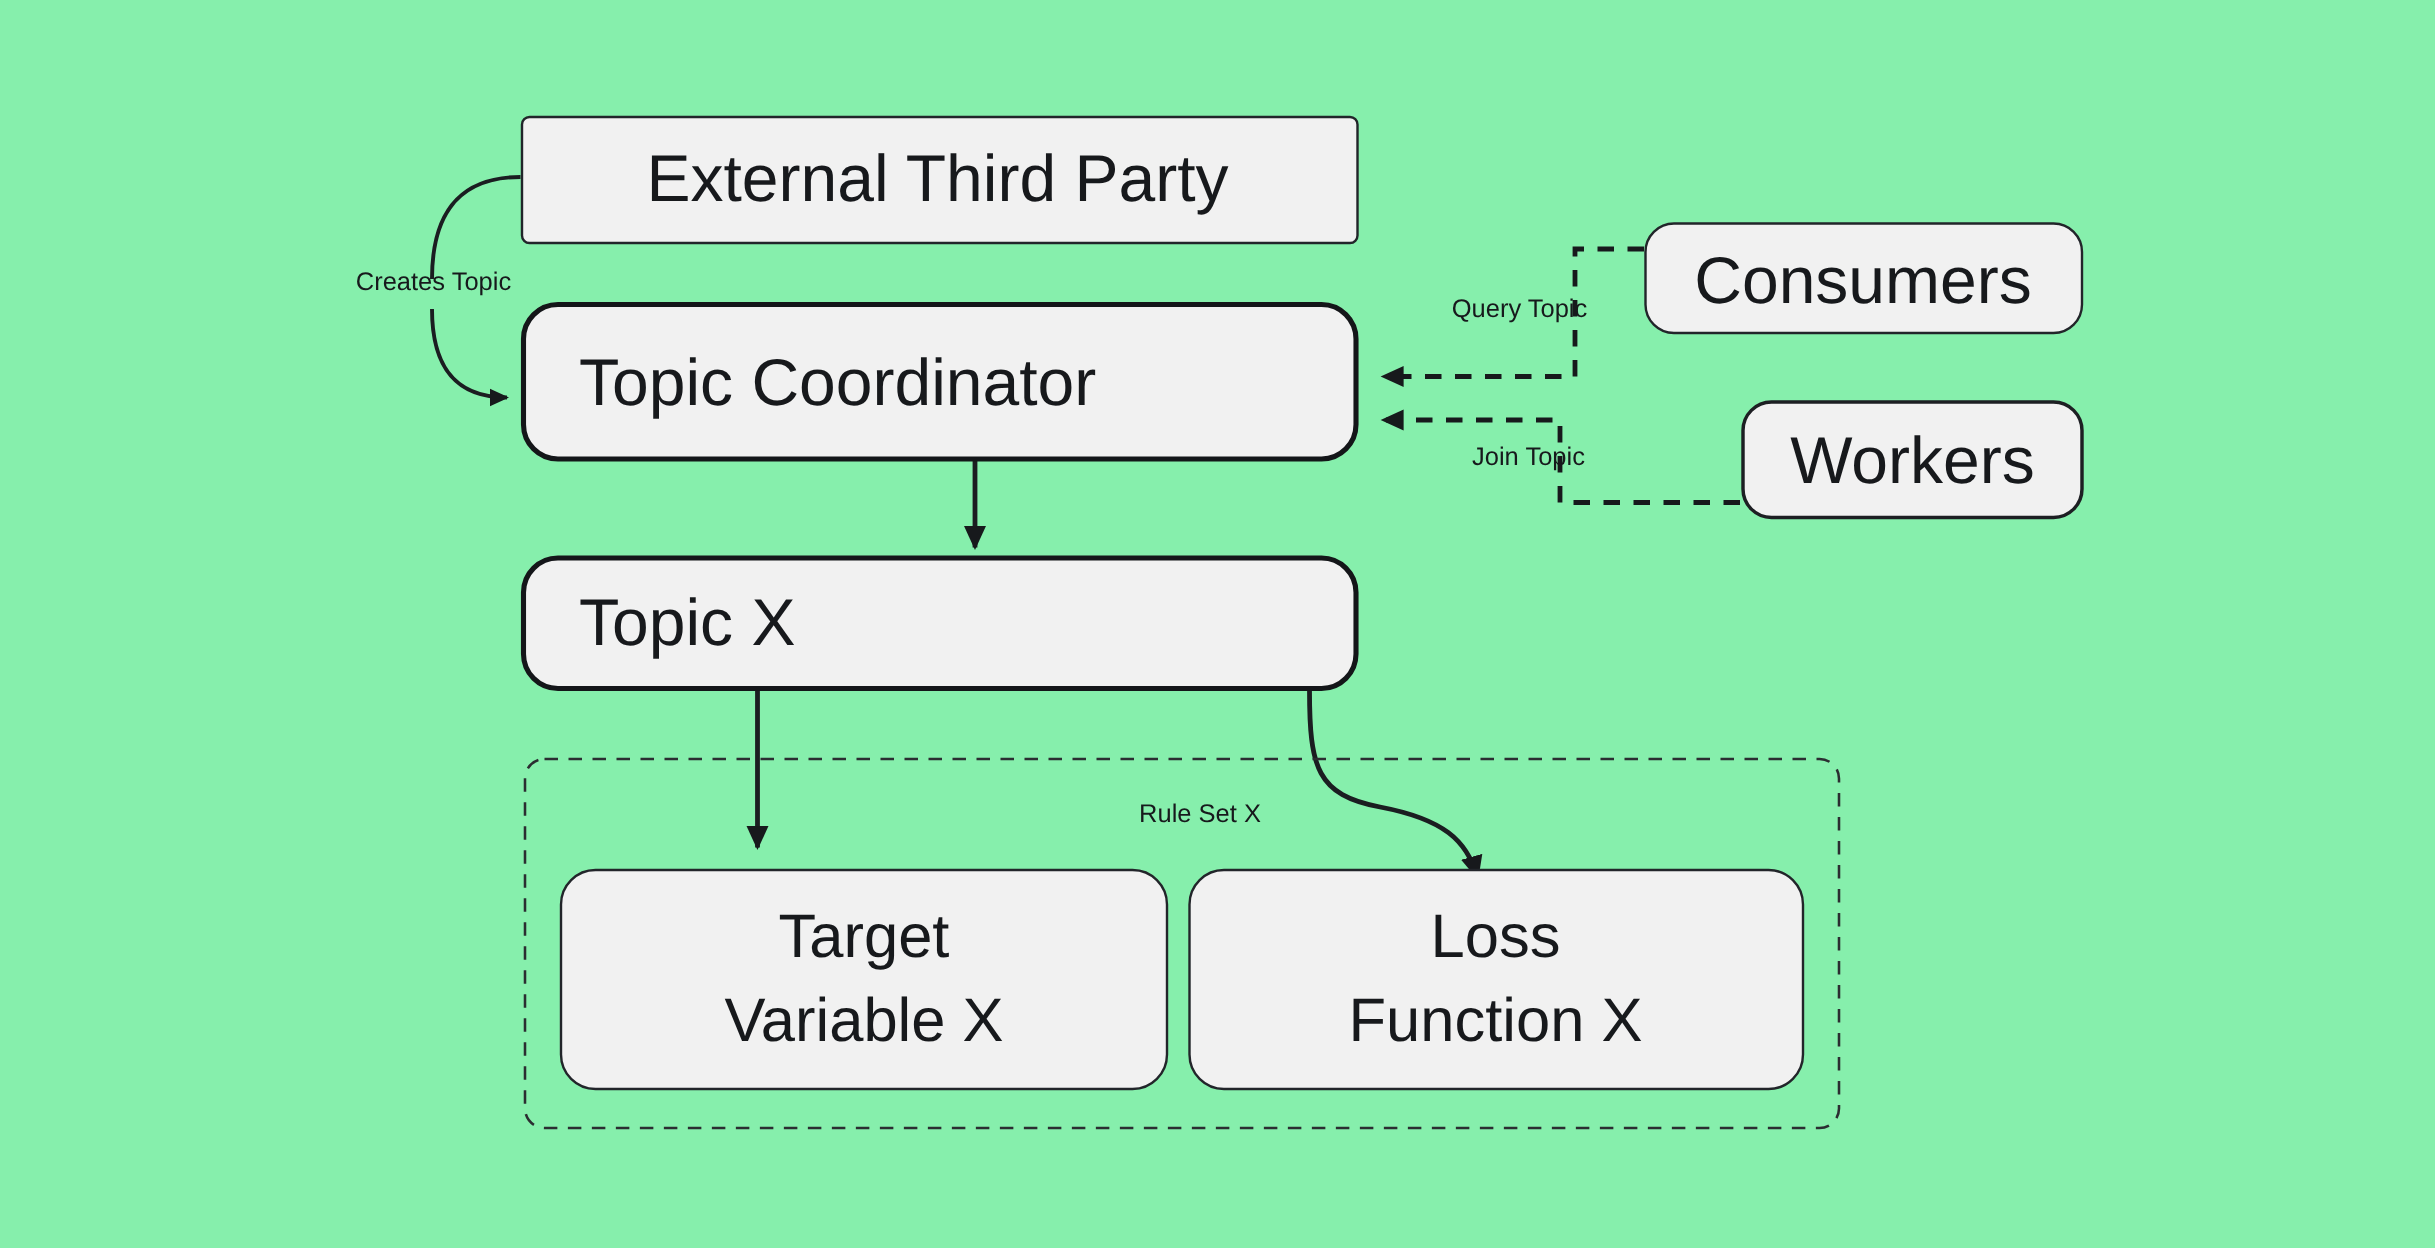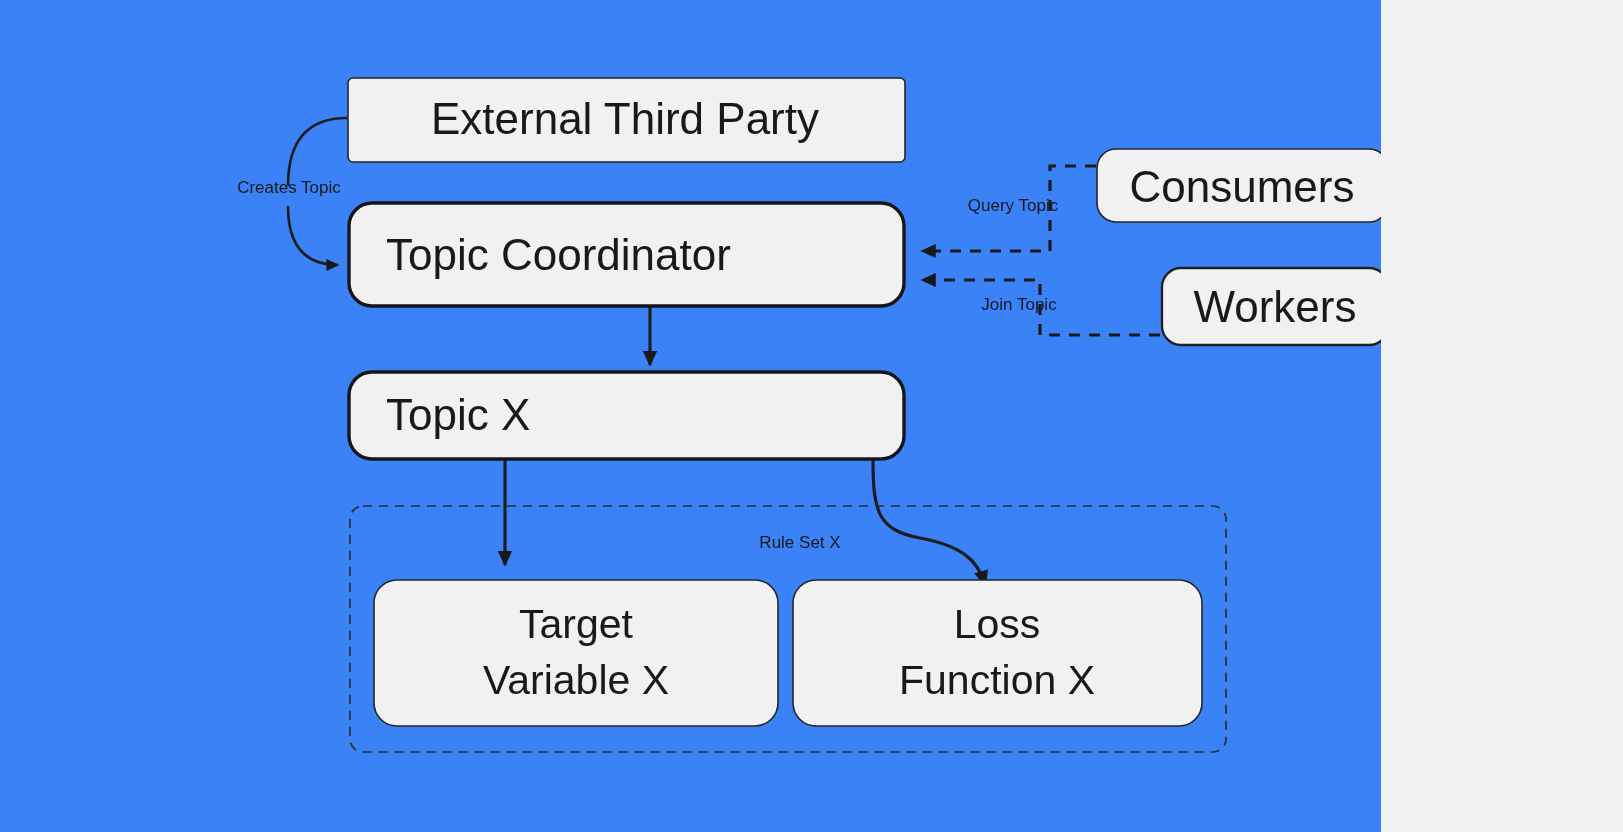--- a/index.html
+++ b/index.html
@@ -2,23 +2,23 @@
 <html><head>
 <meta charset="utf-8">
 <style>
   html, body {
     margin: 0;
     padding: 0;
     background: #f1f1f1;
   }
   #canvas {
     position: relative;
-    width: 1381px;
+    width: 1623px;
     height: 832px;
-    background: #3b82f6;
+    background: #86efac;
     overflow: hidden;
     font-family: "Liberation Sans", sans-serif;
   }
   svg#diagram {
     position: absolute;
     left: 0;
     top: 0;
     width: 1623px;
     height: 832px;
   }

